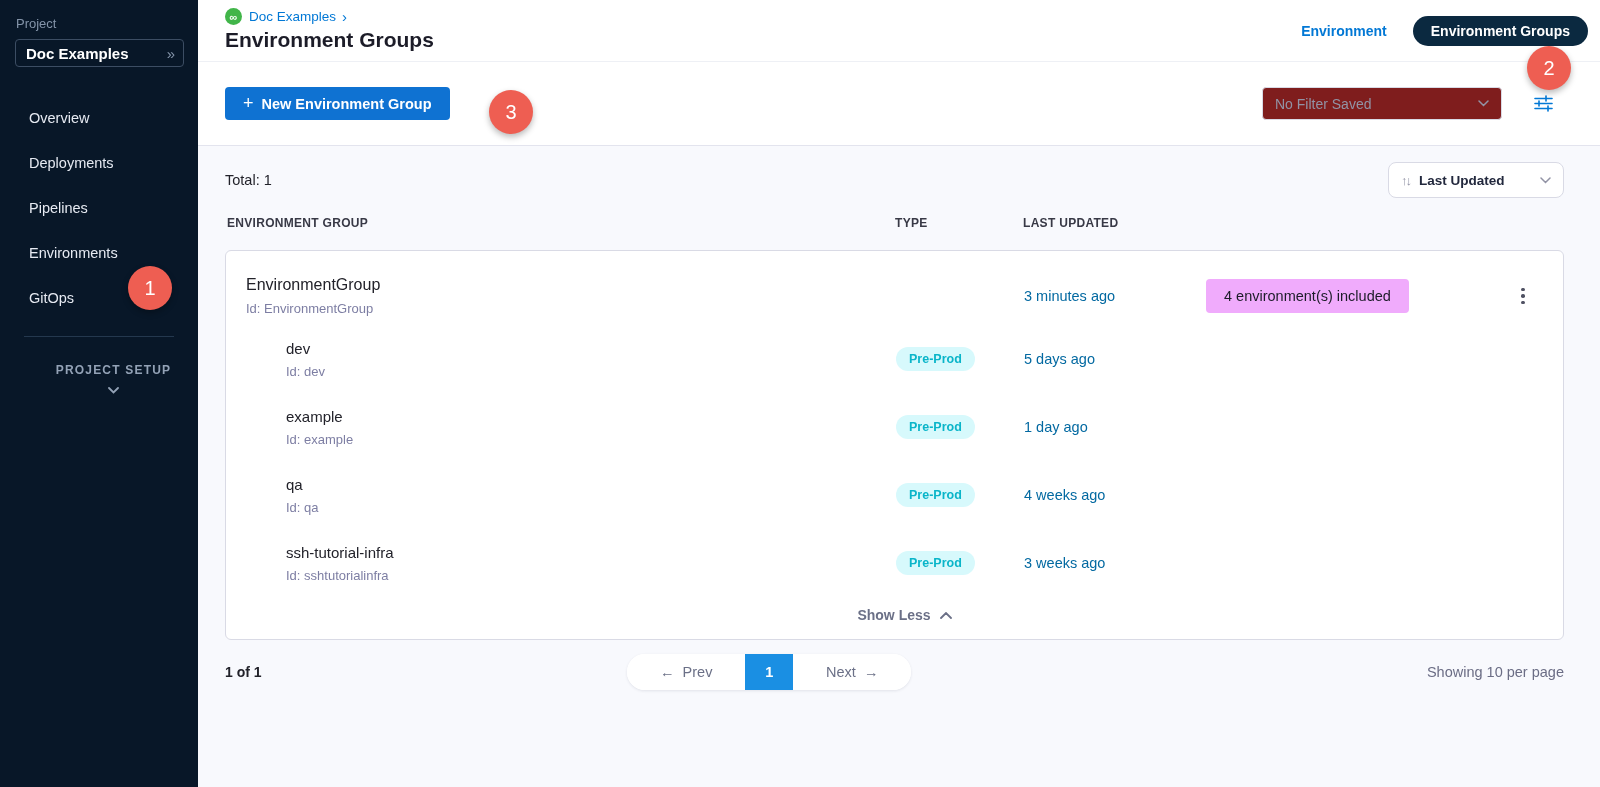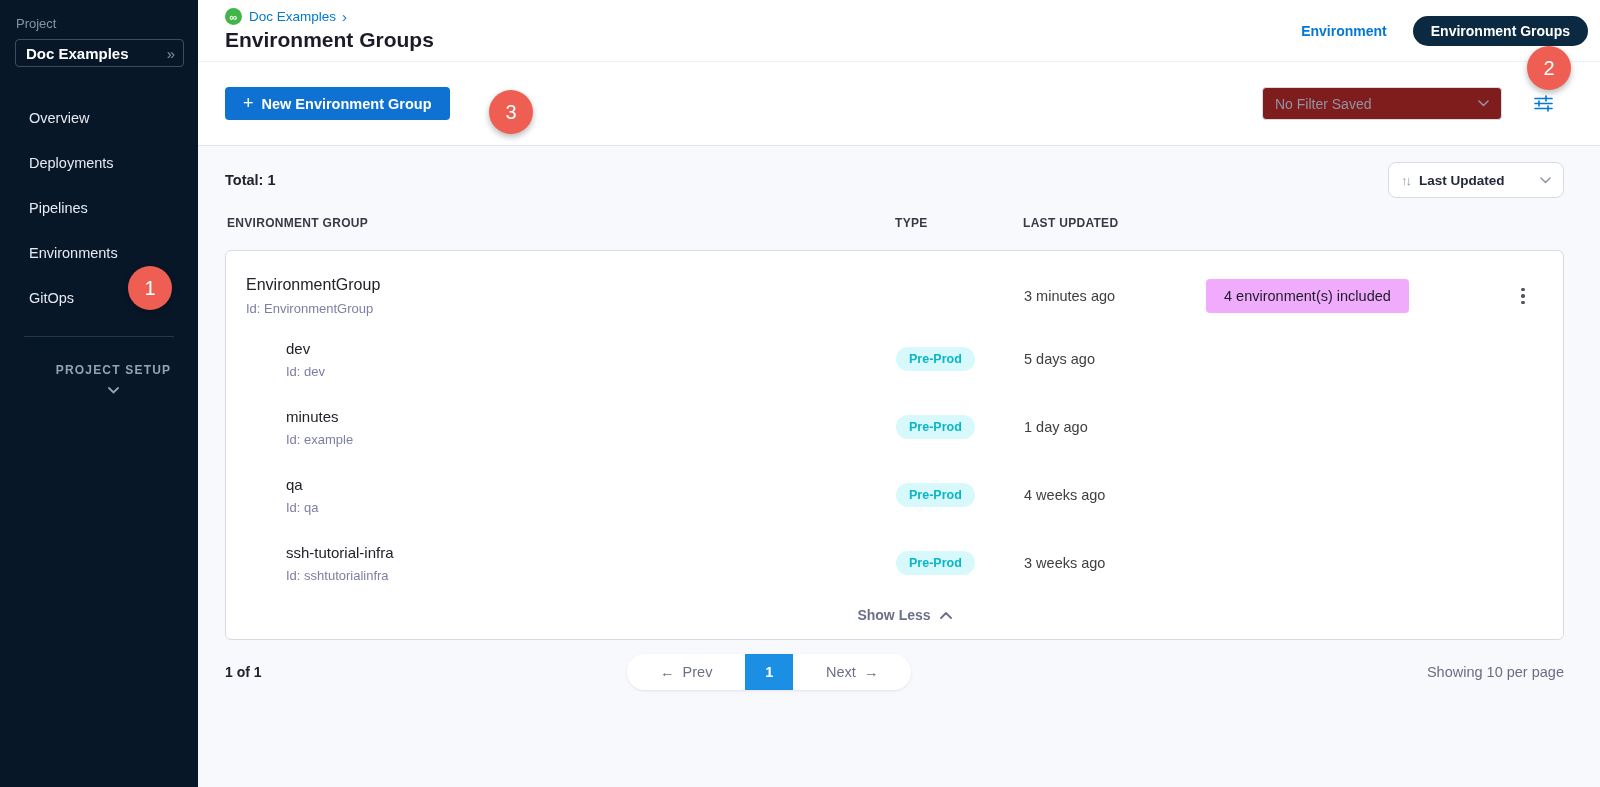--- a/index.html
+++ b/index.html
@@ -53,39 +53,39 @@
   .search-box input::placeholder { color:#9293a5; }
   .filter-select { width:240px; height:33px; background:#7f1d1d; border:1px solid #d9dae5;
     border-radius:4px; display:flex; align-items:center; justify-content:space-between;
     padding:0 12px; cursor:pointer; }
   .filter-select span { font-size:14px; color:#9293a5; }
   .sliders { margin-left:20px; cursor:pointer; display:flex; }
 
   .content { padding:0 36px 0 27px; }
   .summary-row { margin-top:16px; height:36px; display:flex; align-items:center;
     justify-content:space-between; }
-  .total-label { font-size:14.5px; color:#22222a;font-weight:bold; }
+  .total-label { font-size:14.5px; color:#22222a; }
   .sort-select { width:176px; height:36px; background:#fff; border:1px solid #d9dae5;
     border-radius:8px; display:flex; align-items:center; padding:0 12px; gap:9px; cursor:pointer; }
   .sort-select .arrows { color:#9293a5; font-size:13px; letter-spacing:-2px; }
   .sort-select .lbl { font-size:13.5px; font-weight:600; color:#22283d; flex:1; }
 
   .cols-row { margin:18px 0 0 2px; display:grid; grid-template-columns:668px 128px 1fr;
     font-size:12px; font-weight:bold; color:#383946; letter-spacing:.3px; }
 
   .card { margin-top:20px; background:#fff; border:1px solid #d9dae5; border-radius:6px;
     padding:16px 0 8px 20px; }
   .row-grid { display:grid; grid-template-columns:650px 128px 182px 307px 1fr; align-items:center; }
   .group-row { min-height:58px; }
   .env-row { min-height:68px; }
   .name-cell .nm { font-size:16px; color:#22222a; }
   .name-cell .id { font-size:13px; color:#7d7ea3; margin-top:7px; }
   .env-row .name-cell { padding-left:40px; }
   .env-row .name-cell .nm { font-size:15px; }
-  .time-cell { font-size:14.5px; color:#404040; }
+  .time-cell { font-size:14.5px; color:#0369a1; }
   .type-pill { display:inline-block; background:#d7f9fc; color:#0ab5c9; font-size:12.5px;
     font-weight:bold; border-radius:999px; padding:5px 13px; }
   .included-badge { display:inline-block; background:#f0abfc; border-radius:4px;
     padding:9px 18px; font-size:14.5px; color:#1c1c28; }
   .kebab { display:flex; flex-direction:column; gap:3px; align-items:center; width:20px;
     cursor:pointer; padding:4px 0; }
   .kebab i { width:3.5px; height:3.5px; border-radius:50%; background:#4f5162; }
   .showless-row { display:flex; align-items:center; justify-content:center; gap:9px;
     padding:10px 0 8px 0; cursor:pointer; }
   .showless-row span { font-size:14px; font-weight:bold; color:#6b7087; }
@@ -241,21 +241,21 @@
             <div class="id">Id: dev</div>
           </div>
           <div><span class="type-pill">Pre-Prod</span></div>
           <div class="time-cell">5 days ago</div>
           <div></div>
             <div></div>
         </div>
 
         <div class="row-grid env-row">
           <div class="name-cell">
-            <div class="nm">minutes</div>
+            <div class="nm">example</div>
             <div class="id">Id: example</div>
           </div>
           <div><span class="type-pill">Pre-Prod</span></div>
           <div class="time-cell">1 day ago</div>
           <div></div>
             <div></div>
         </div>
 
         <div class="row-grid env-row">
           <div class="name-cell">

